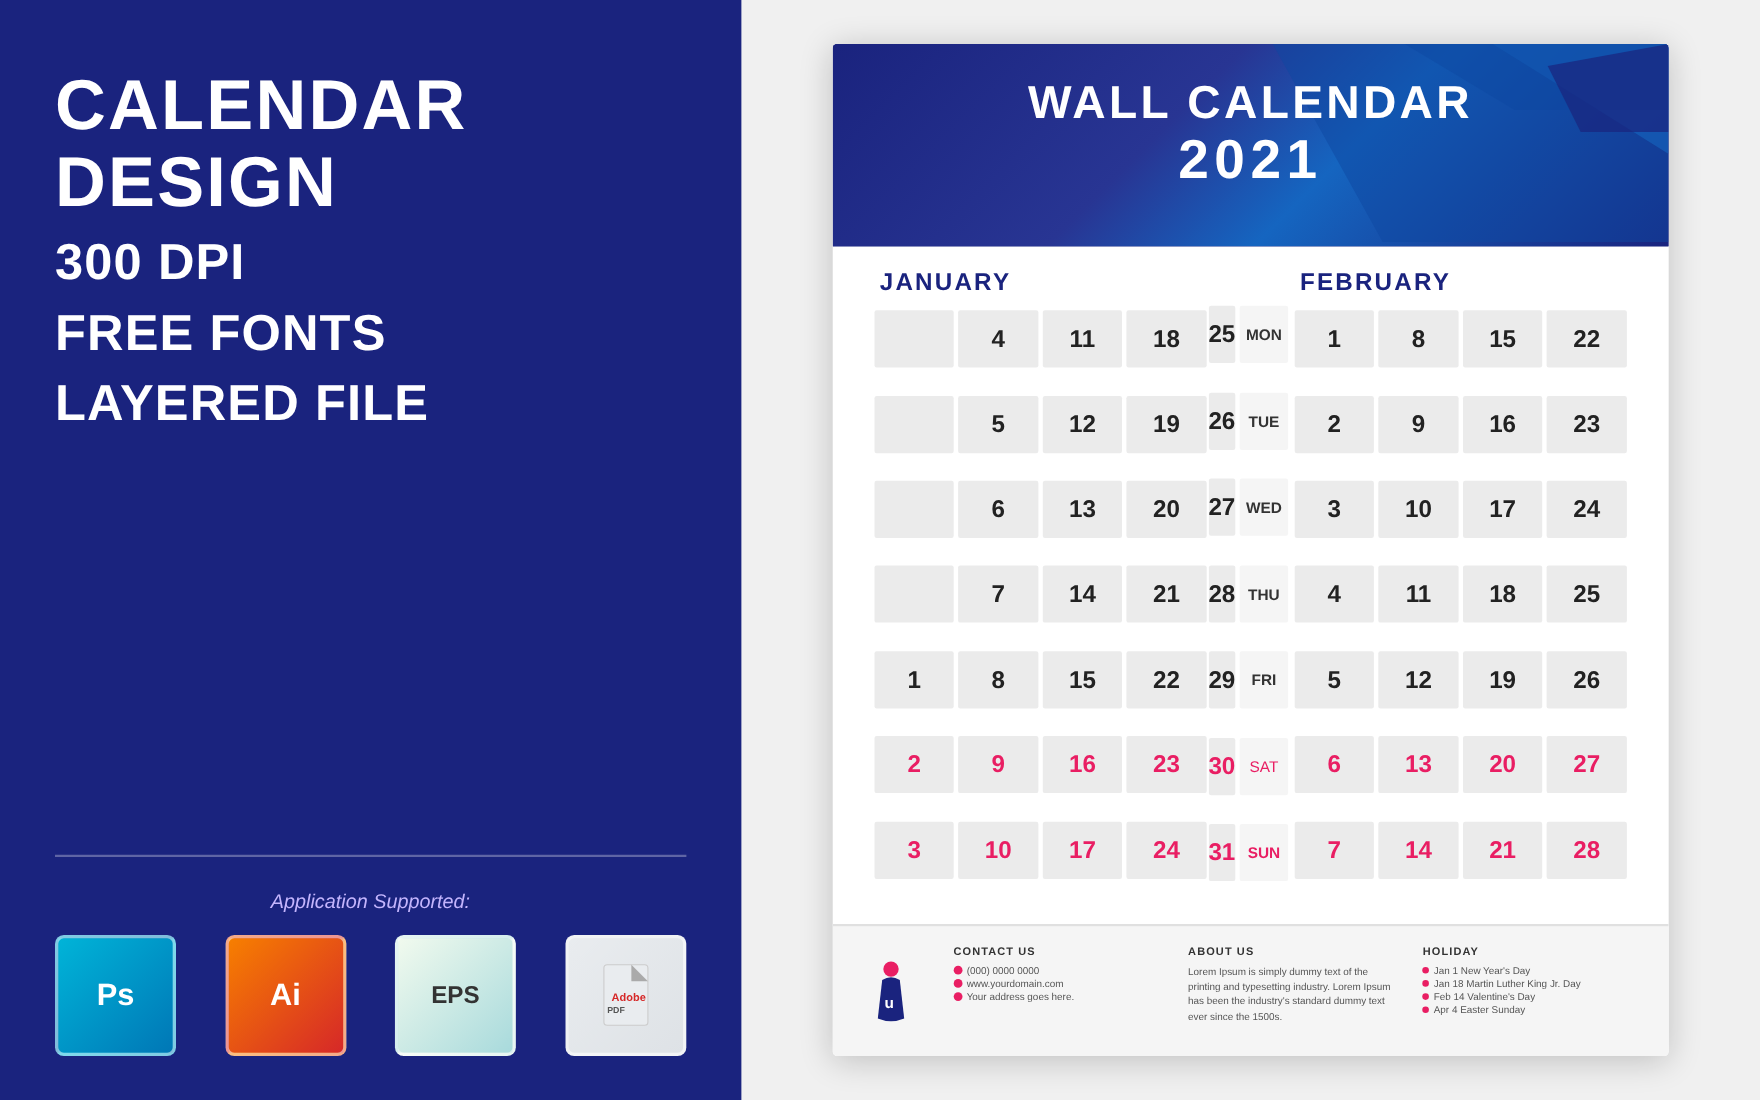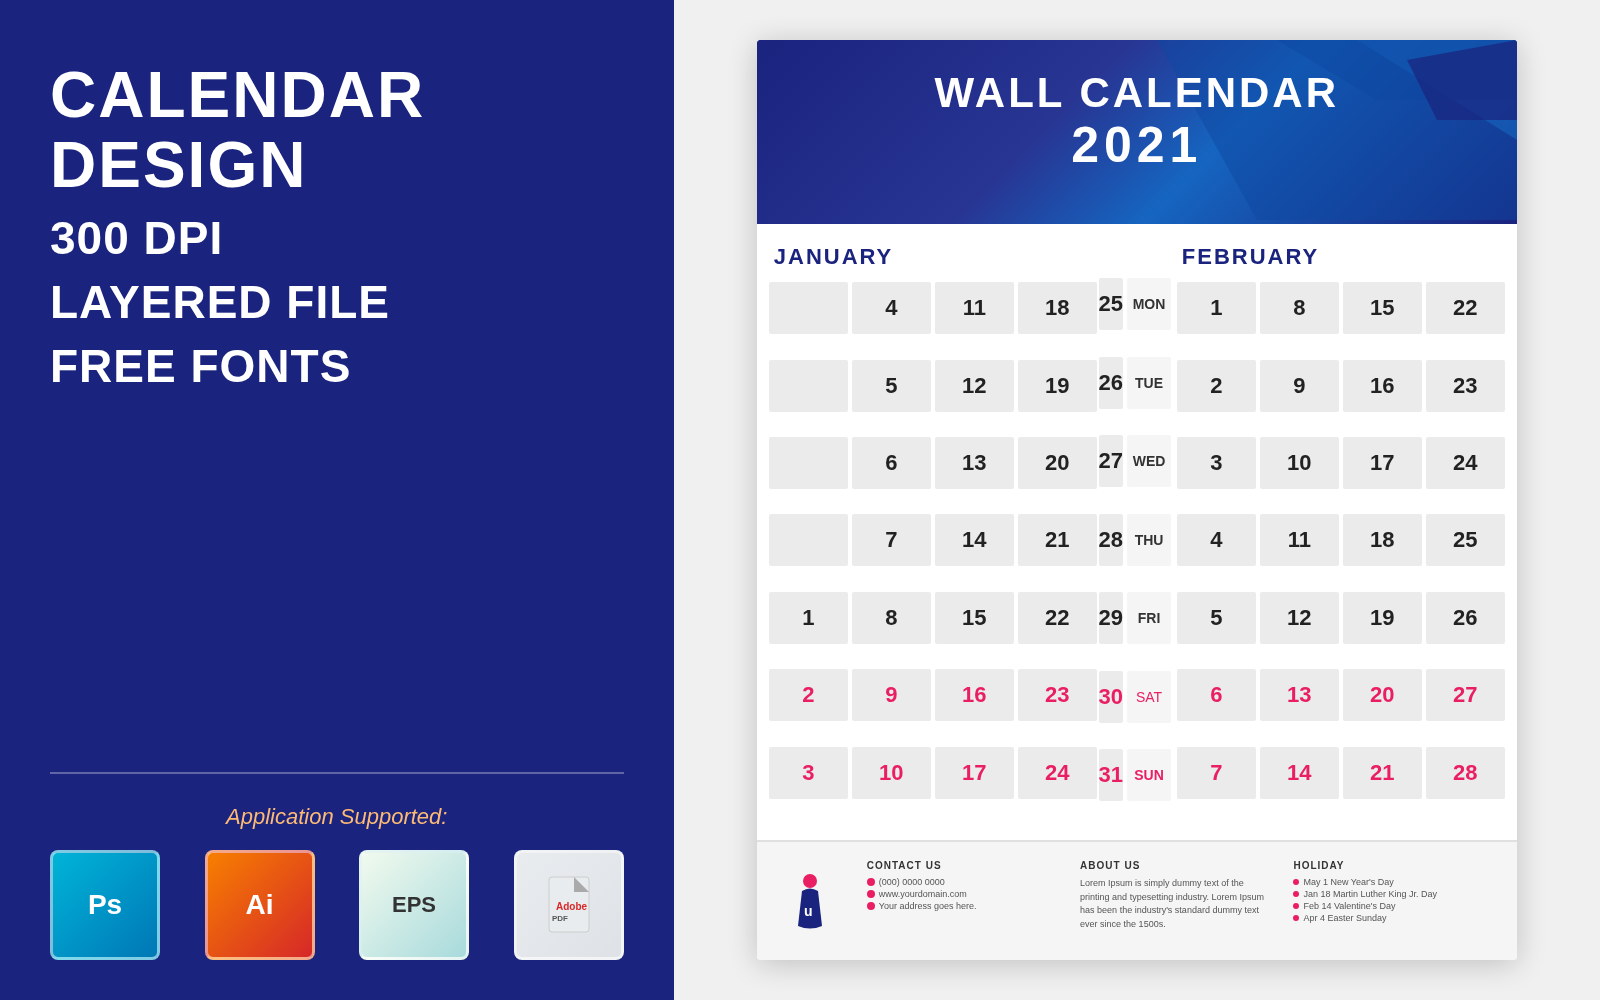--- a/index.html
+++ b/index.html
@@ -67,22 +67,22 @@
       margin-bottom: 10px;
       letter-spacing: 1px;
     }
 
     .left-bottom {
       border-top: 2px solid rgba(255,255,255,0.3);
       padding-top: 30px;
     }
 
     .app-supported-label {
-      font-size: 22px;
-      color: #fdba74;
+      font-size: 18px;
+      color: #c4b5fd;
       margin-bottom: 20px;
       font-style: italic;
       text-align: center;
     }
 
     .app-icons {
       display: flex;
       gap: 3px;
       justify-content: space-between;
     }
@@ -190,21 +190,21 @@
     .wall-calendar-year {
       font-size: 50px;
       font-weight: 900;
       color: #ffffff;
       letter-spacing: 5px;
     }
 
     
     .calendar-grid {
       flex: 1;
-      padding: 20px 12px;
+      padding: 20px 38px;
       display: flex;
       flex-direction: column;
     }
 
     .months-row {
       display: grid;
       grid-template-columns: 1fr 80px 1fr;
       gap: 0;
       flex: 1;
     }
@@ -336,22 +336,22 @@
 </head>
 <body>
 
 <div class="left-panel">
   <div class="left-top">
     <div class="calendar-design-title">CALENDAR DESIGN</div>
 
 
     <ul class="features-list">
       <li>300 DPI</li>
+      <li>FREE FONTS</li>
       <li>LAYERED FILE</li>
-      <li>FREE FONTS</li>
     </ul>
   </div>
 
   <div class="left-bottom">
     <div class="app-supported-label">Application Supported:</div>
     <div class="app-icons">
       <div class="app-icon app-icon-ps">
         <span>Ps</span>
       </div>
       <div class="app-icon app-icon-ai">
@@ -538,21 +538,21 @@
 
       <div class="footer-about">
         <div class="footer-section-title">ABOUT US</div>
         <div class="footer-text">Lorem Ipsum is simply dummy text of the printing and typesetting industry. Lorem Ipsum has been the industry's standard dummy text ever since the 1500s.</div>
       </div>
 
       <div class="footer-holidays">
         <div class="footer-section-title">HOLIDAY</div>
         <div class="holiday-item">
           <span class="holiday-dot"></span>
-          <span>May 1   New Year's Day</span>
+          <span>Jan 1   New Year's Day</span>
         </div>
         <div class="holiday-item">
           <span class="holiday-dot"></span>
           <span>Jan 18  Martin Luther King Jr. Day</span>
         </div>
         <div class="holiday-item">
           <span class="holiday-dot"></span>
           <span>Feb 14  Valentine's Day</span>
         </div>
         <div class="holiday-item">

